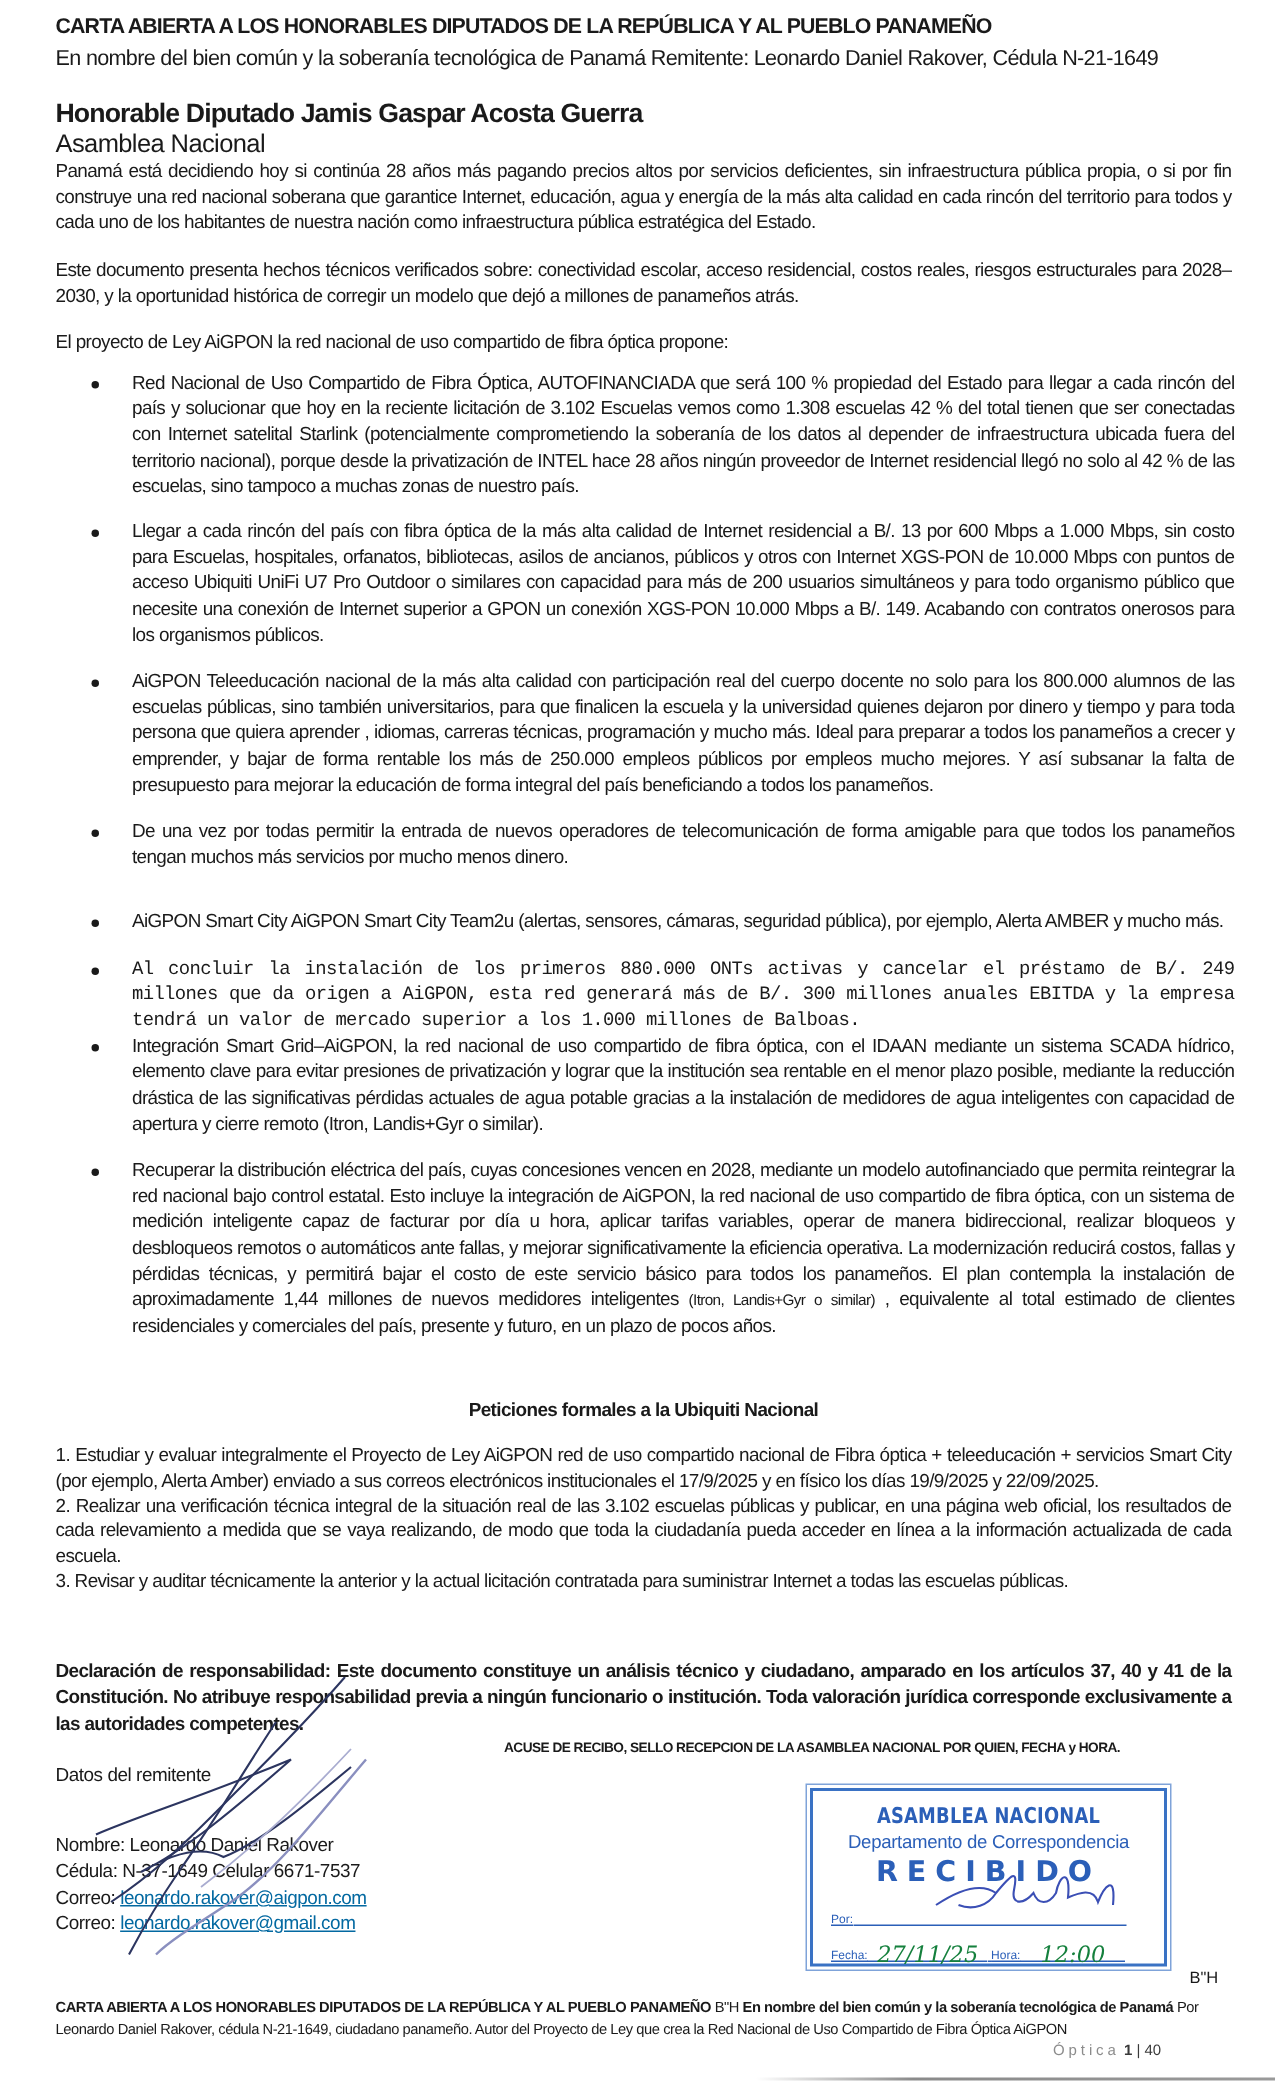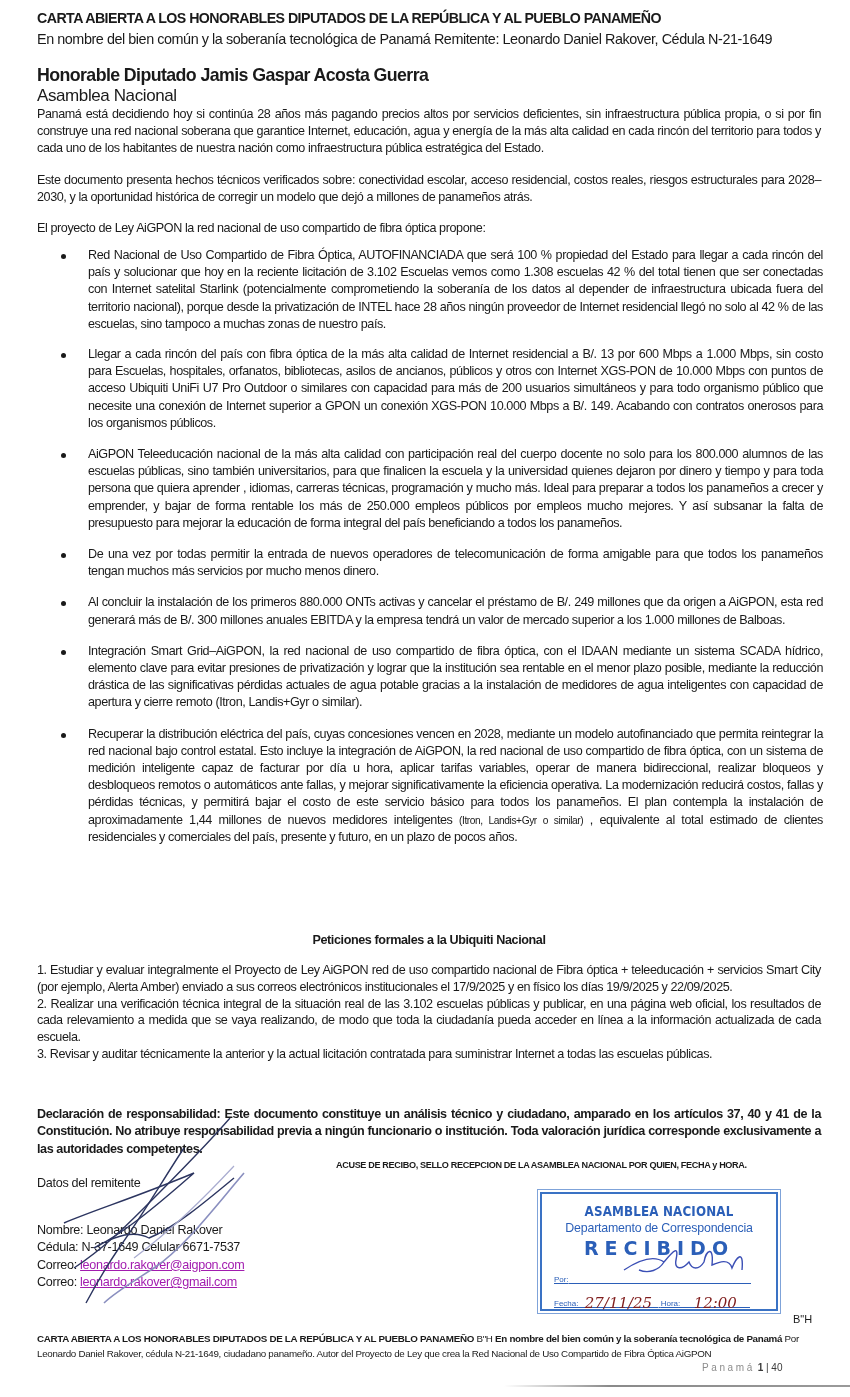--- a/index.html
+++ b/index.html
@@ -25,33 +25,33 @@
   .petitions-title { position: absolute; left: 0; width: 850px; top: 933px; text-align: center; font-size: 12.6px; font-weight: bold; letter-spacing: -0.4px; }
   .petitions { position: absolute; left: 33px; top: 962px; width: 784px; }
   .petitions p { font-size: 12.6px; line-height: 16.8px; letter-spacing: -0.42px; text-align: justify; }
 
   .decl { position: absolute; left: 33px; top: 1106px; width: 784px; font-size: 12.6px; font-weight: bold; line-height: 17.4px; letter-spacing: -0.42px; text-align: justify; }
   .acuse { position: absolute; left: 332px; top: 1160px; font-size: 9.1px; font-weight: bold; letter-spacing: -0.35px; white-space: nowrap; }
 
   .sender-label { position: absolute; left: 33px; top: 1176px; font-size: 12.6px; letter-spacing: -0.3px; }
   .sender-lines { position: absolute; left: 33px; top: 1222px; }
   .sender-lines div { font-size: 12.6px; line-height: 17.4px; letter-spacing: -0.3px; white-space: nowrap; }
-  .sender-lines a { color: #a21caf; text-decoration: underline; }
+  .sender-lines a { color: #0369a1; text-decoration: underline; }
 
   .signature { position: absolute; left: 30px; top: 1118px; width: 230px; height: 190px; pointer-events: none; }
 
   .stamp { position: absolute; left: 536px; top: 1192px; width: 238px; height: 119px; border: 2px solid #3a72c4; outline: 1px solid #7fa3d9; outline-offset: 2px; color: #2b5fb8; text-align: center; }
   .stamp .s1 { margin-top: 9px; font-size: 14.5px; font-weight: bold; letter-spacing: 0.2px; font-family: "DejaVu Sans", sans-serif; transform: scaleX(0.82); }
   .stamp .s2 { font-size: 12.4px; margin-top: 2px; letter-spacing: -0.2px; }
   .stamp .s3 { font-size: 19px; font-weight: bold; letter-spacing: 6px; margin-top: 2px; font-family: "DejaVu Sans", sans-serif; }
   .stamp .row { position: absolute; left: 12px; font-size: 8px; color: #2b5fb8; white-space: nowrap; text-decoration: underline; }
   .stamp .row .line { display: inline-block; border-bottom: 1px solid #2b5fb8; vertical-align: bottom; }
   .stamp .por { top: 80px; }
   .stamp .fecha { top: 100px; }
-  .stamp .hand { font-family: "DejaVu Serif", serif; font-style: italic; color: #7f1d1d; font-size: 15px; }
+  .stamp .hand { font-family: "DejaVu Serif", serif; font-style: italic; color: #15803d; font-size: 15px; }
   .stamp-scribble { position: absolute; left: 600px; top: 1240px; width: 170px; height: 55px; pointer-events: none; }
 
   .bh { position: absolute; left: 789px; top: 1313px; font-size: 11px; }
 
   .footer-line1 { position: absolute; left: 33px; top: 1333px; width: 790px; font-size: 9.8px; letter-spacing: -0.3px; white-space: nowrap; }
   .footer-line1 b { font-weight: bold; }
   .footer-line2 { position: absolute; left: 33px; top: 1348px; font-size: 9.8px; letter-spacing: -0.3px; white-space: nowrap; }
   .page-num { position: absolute; left: 698px; top: 1362px; font-size: 10px; color: #8c8c8c; white-space: nowrap; }
   .page-num .pg-label { letter-spacing: 2.6px; }
   .page-num .pg-cur { color: #3a3a3a; font-weight: bold; letter-spacing: 0; }
@@ -79,25 +79,29 @@
       <span>Red Nacional de Uso Compartido de Fibra Óptica, AUTOFINANCIADA que será 100 % propiedad del Estado para llegar a cada rincón del país y solucionar que  hoy en la reciente licitación de 3.102 Escuelas vemos como 1.308 escuelas 42 % del total tienen que ser conectadas con Internet satelital Starlink (potencialmente comprometiendo la soberanía de los datos al depender de infraestructura ubicada fuera del territorio nacional), porque desde la privatización de INTEL hace 28 años ningún proveedor de Internet residencial llegó no solo al 42 % de las escuelas, sino tampoco a muchas zonas de nuestro país.</span>
     </li>
     <li style="margin-bottom:14px;">
       <span class="dot"></span>
       <span>Llegar a cada rincón del país con fibra óptica de la más alta calidad de Internet residencial a B/. 13 por  600 Mbps a 1.000 Mbps, sin costo para Escuelas, hospitales, orfanatos, bibliotecas, asilos de ancianos, públicos y otros con Internet XGS-PON de 10.000 Mbps con puntos de acceso Ubiquiti UniFi U7 Pro Outdoor o similares con capacidad para más de 200 usuarios simultáneos y para todo organismo público que necesite una conexión de Internet superior a GPON un conexión  XGS-PON 10.000 Mbps a B/. 149. Acabando con contratos onerosos para los organismos públicos.</span>
     </li>
     <li style="margin-bottom:14px;">
       <span class="dot"></span>
       <span>AiGPON Teleeducación nacional de la más alta calidad con participación real del cuerpo docente no solo para los 800.000 alumnos de las escuelas públicas, sino también universitarios, para que finalicen la escuela y la universidad quienes dejaron por dinero y tiempo y para toda persona que quiera aprender , idiomas, carreras técnicas, programación y mucho más. Ideal para preparar a todos los panameños a crecer y emprender, y  bajar de forma rentable los más de 250.000 empleos públicos por empleos mucho mejores. Y así subsanar la falta de presupuesto para mejorar la educación de forma integral del país beneficiando a todos los panameños.</span>
     </li>
-    <li style="margin-bottom:14px;">
+    <li style="margin-bottom:26px;">
       <span class="dot"></span>
       <span>De una vez por todas permitir la entrada de nuevos operadores de telecomunicación de forma amigable para que todos los panameños tengan muchos más servicios por mucho menos dinero.</span>
     </li>
     <li style="margin-bottom:14px;">
+      <span class="dot"></span>
+      <span>AiGPON Smart City AiGPON Smart City  Team2u (alertas, sensores, cámaras, seguridad pública), por ejemplo, Alerta AMBER y mucho más.</span>
+    </li>
+    <li style="font-family:Liberation Mono, monospace;">
       <span class="dot"></span>
       <span>Al concluir la instalación de los primeros 880.000 ONTs activas y cancelar el préstamo de B/. 249 millones que da origen a AiGPON, esta red generará más de B/. 300 millones anuales EBITDA y la empresa tendrá un valor de mercado superior a los 1.000 millones de Balboas.</span>
     </li>
     <li style="margin-bottom:14px;">
       <span class="dot"></span>
       <span>Integración Smart Grid–AiGPON, la red nacional de uso compartido de fibra óptica, con el IDAAN mediante un sistema SCADA hídrico, elemento clave para evitar presiones de privatización y lograr que la institución sea rentable en el menor plazo posible, mediante la reducción drástica de las significativas pérdidas actuales de agua potable gracias a la instalación de medidores de agua inteligentes con capacidad de apertura y cierre remoto (Itron, Landis+Gyr o similar).</span>
     </li>
     <li>
       <span class="dot"></span>
       <span>Recuperar la distribución eléctrica del país, cuyas concesiones vencen en 2028, mediante un modelo autofinanciado que permita reintegrar la red nacional bajo control estatal. Esto incluye la integración de AiGPON, la red nacional de uso compartido de fibra óptica, con un sistema de medición inteligente capaz de facturar por día u hora, aplicar tarifas variables, operar de manera bidireccional, realizar bloqueos y desbloqueos remotos o automáticos ante fallas, y mejorar significativamente la eficiencia operativa. La modernización reducirá costos, fallas y pérdidas técnicas, y permitirá bajar el costo de este servicio básico para todos los panameños. El plan contempla la instalación de aproximadamente 1,44 millones de nuevos medidores inteligentes </span><span class="small">(Itron, Landis+Gyr o similar)</span><span> , equivalente al total estimado de clientes residenciales y comerciales del país, presente y futuro, en un plazo de pocos años.</span>
@@ -148,17 +152,17 @@
   </svg>
 
   <div class="bh">B"H</div>
 
   <div class="footer-line1">
     <b>CARTA ABIERTA A LOS HONORABLES DIPUTADOS DE LA REPÚBLICA Y AL PUEBLO PANAMEÑO</b><span> B"H </span><b>En nombre del bien común y la soberanía tecnológica de Panamá</b><span> Por</span>
   </div>
   <div class="footer-line2">Leonardo Daniel Rakover, cédula N-21-1649, ciudadano panameño. Autor del Proyecto de Ley que crea la Red Nacional de Uso Compartido de Fibra Óptica AiGPON</div>
 
   <div class="page-num">
-    <span class="pg-label">Panamá</span> <span class="pg-cur">1</span><span class="pg-tot"> | </span><span class="pg-tot">40</span>
+    <span class="pg-label">Óptica</span> <span class="pg-cur">1</span><span class="pg-tot"> | </span><span class="pg-tot">40</span>
   </div>
 
   <div class="bottom-rule"></div>
 </div>
 
 </body></html>

